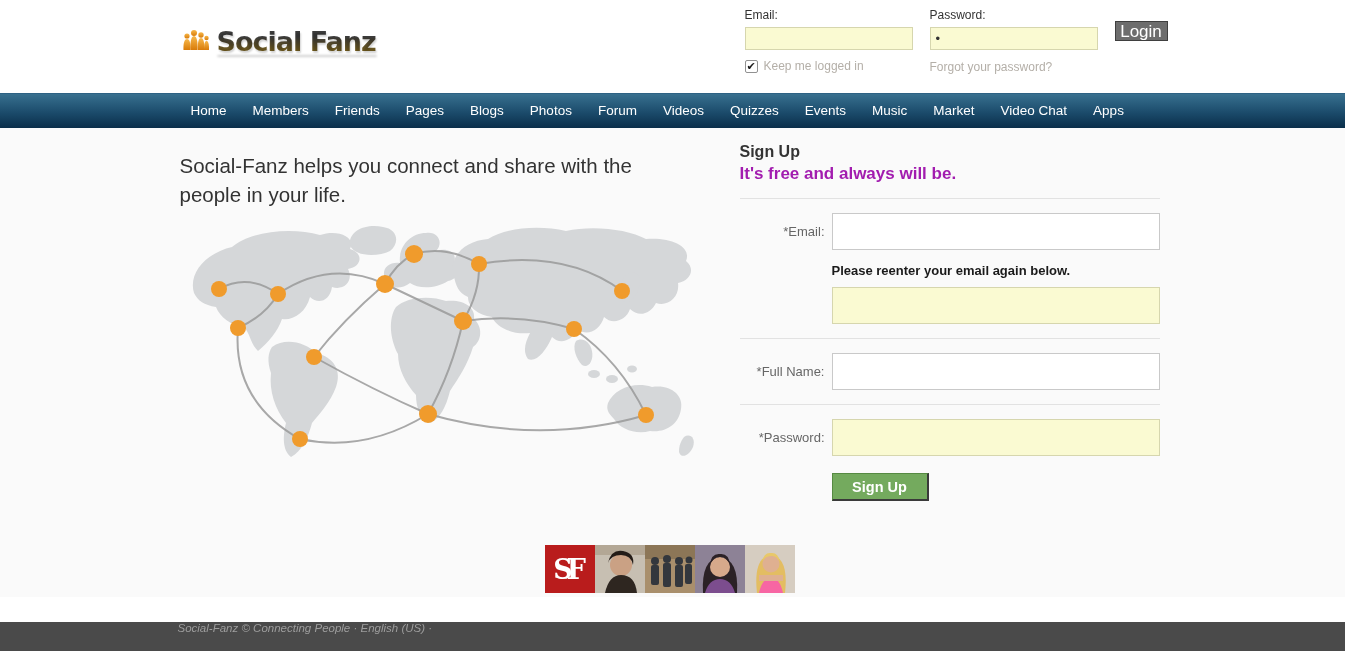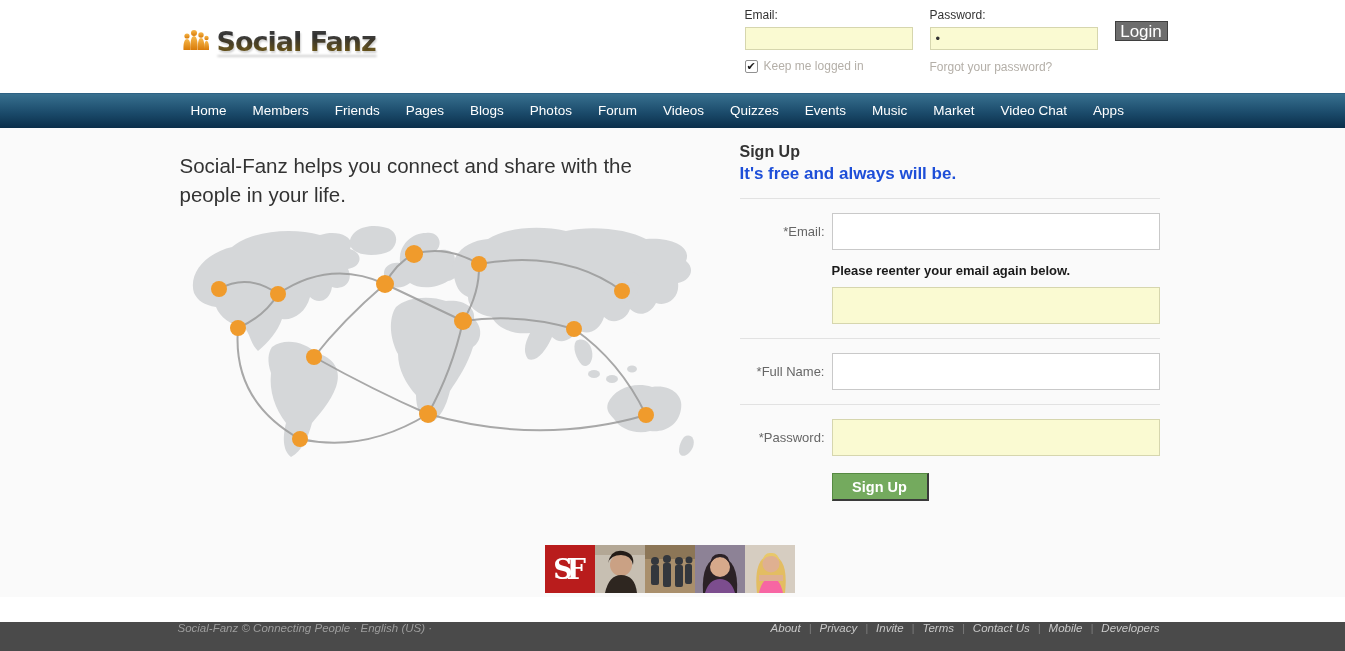--- a/index.html
+++ b/index.html
@@ -33,21 +33,21 @@
   nav li a { display:block; color:#fff; font-size:13.5px; padding:0 13px; line-height:34px; text-decoration:none; cursor:pointer; }
 
   
   main { height:469px; background:#fafafa; }
   .hero-left { position:absolute; left:2px; top:23px; width:545px; }
   h1.headline { font-size:20.5px; font-weight:normal; color:#333; line-height:1.42; width:500px; margin-bottom:12px; }
   .map svg { display:block; }
 
   .signup { position:absolute; left:562px; top:15px; width:420px; }
   .signup-title { font-size:16px; font-weight:bold; color:#333; margin-bottom:3px; }
-  .signup-subtitle { font-size:17px; font-weight:bold; color:#1d4ed8; margin-bottom:14px; }
+  .signup-subtitle { font-size:17px; font-weight:bold; color:#a21caf; margin-bottom:14px; }
   .form-section { border-top:1px solid #e2e2e2; padding:14px 0 14px 92px; position:relative; }
   .field-label { position:absolute; left:0; width:85px; top:25px; text-align:right; font-size:13px; color:#666; }
   .s-input { width:328px; height:37px; border:1px solid #c9c9c9; background:#fff; font-size:14px; padding:0 8px; outline:none; color:#333; }
   .s-input.yellow { background:#fafad2; border:1px solid #d6d6ae; }
   .reenter { font-size:13px; font-weight:bold; color:#1a1a1a; margin:13px 0 9px; }
   .signup-btn { margin-top:17px; width:97px; height:28px; background:#74aa5e; color:#fff; font-weight:bold; font-size:14.5px;
     border:1px solid #568a42; border-right:2px solid #3a3a3a; border-bottom:2px solid #3a3a3a; cursor:pointer; }
 
   .photo-strip { position:absolute; left:367px; top:417px; display:flex; }
   .photo { width:50px; height:48px; overflow:hidden; cursor:pointer; }
@@ -295,37 +295,14 @@
       </div>
     </div>
   </div>
 </main>
 
 <div class="gap-band"></div>
 
 <footer>
   <div class="container footer-inner">
     <span class="copyright">Social-Fanz © Connecting People · English (US) ·</span>
-    <ul class="footer-links" id="footer-links">
-        <li>
-          <a>About</a>
-        </li>
-        <li>
-          <a>Privacy</a>
-        </li>
-        <li>
-          <a>Invite</a>
-        </li>
-        <li>
-          <a>Terms</a>
-        </li>
-        <li>
-          <a>Contact Us</a>
-        </li>
-        <li>
-          <a>Mobile</a>
-        </li>
-        <li>
-          <a>Developers</a>
-        </li>
-      </ul>
   </div>
 </footer>
 
 </body></html>

